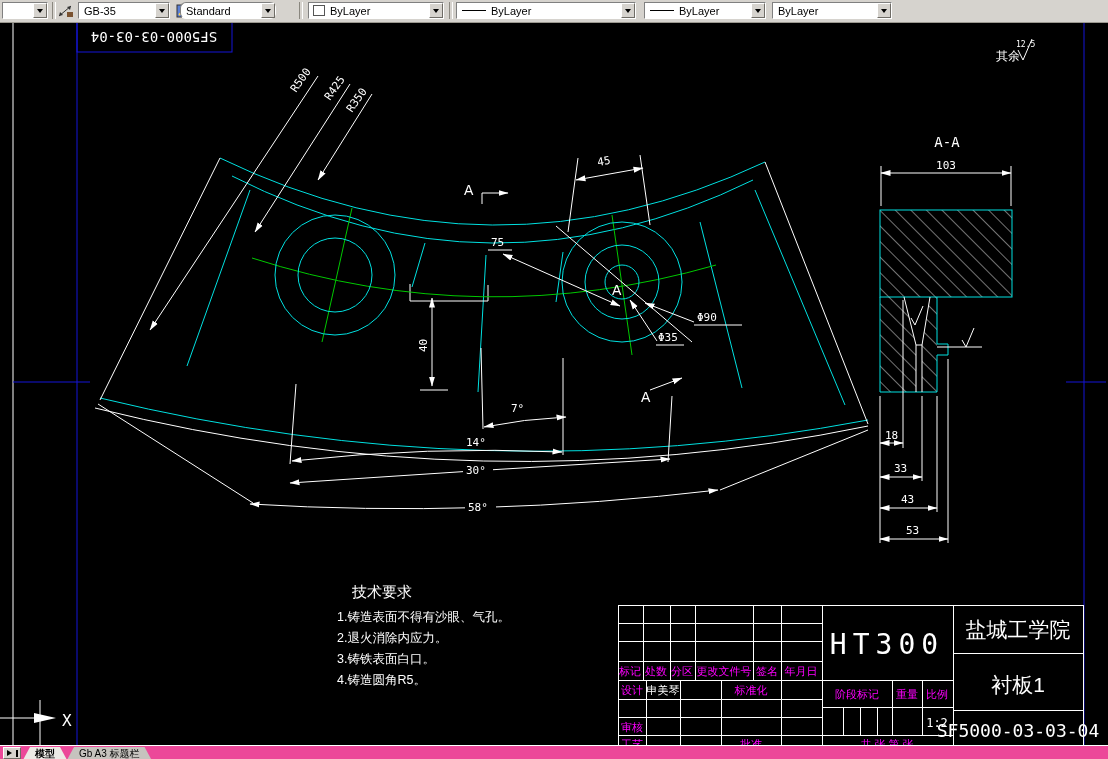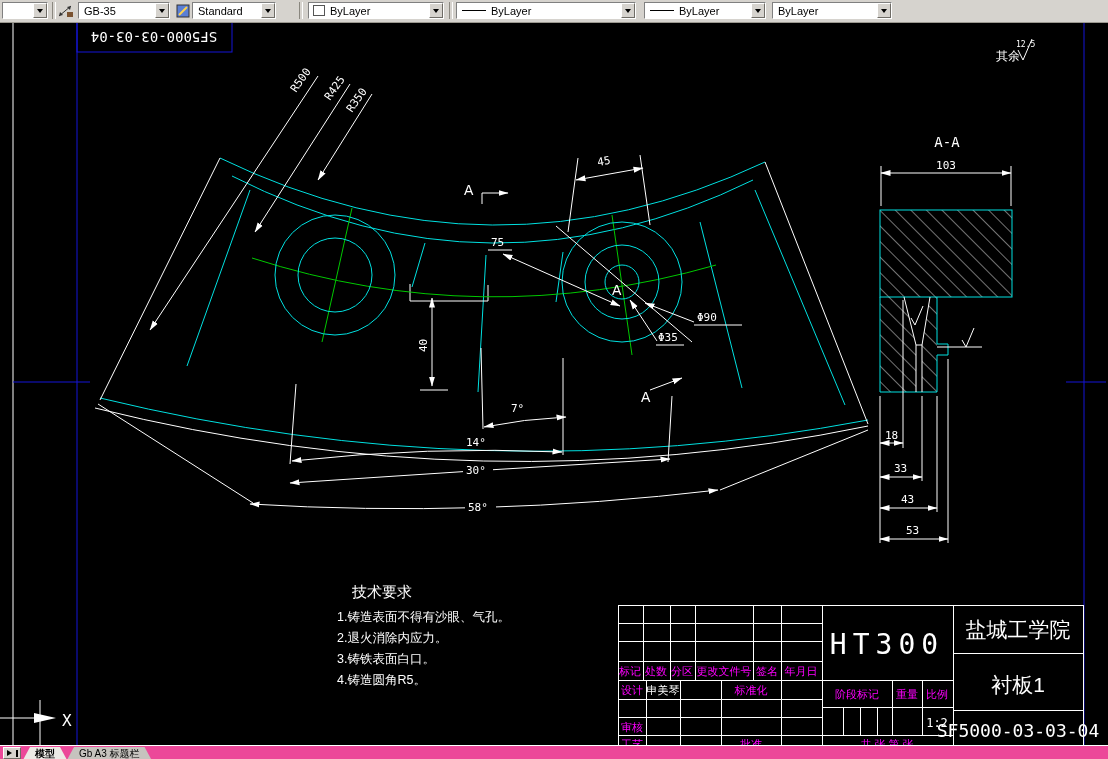--- a/index.html
+++ b/index.html
@@ -267,21 +267,21 @@
       <span class="ddbtn">
           <span class="ddarrow"></span>
         </span>
     </div>
     <div class="tbicon" style="left:174px;">
       <svg width="16" height="14">
           <rect x="1" y="1" width="12" height="12" fill="#5a7fd6" stroke="#333"></rect>
           <line x1="3" y1="11" x2="11" y2="3" stroke="#ffd24d" stroke-width="2"></line>
         </svg>
     </div>
-    <div class="combo" style="left:192px;width:84px;">
+    <div class="combo" style="left:180px;width:96px;border-radius:6px;">
       <span class="lbl">Standard</span>
       <span class="ddbtn">
           <span class="ddarrow"></span>
         </span>
     </div>
     <div class="sep" style="left:299px;"></div>
     <div class="combo" style="left:308px;width:136px;">
       <span class="swatch"></span>
       <span class="lbl">ByLayer</span>
       <span class="ddbtn">

